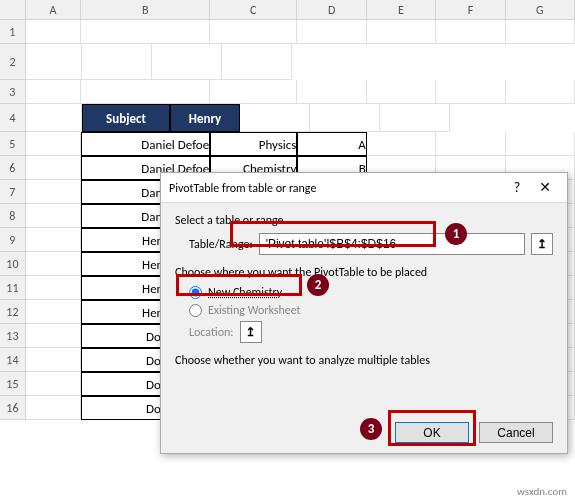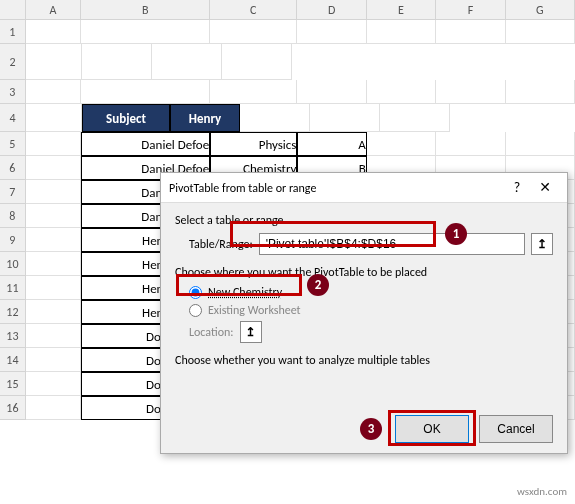--- a/index.html
+++ b/index.html
@@ -30,21 +30,21 @@
 .sect { margin-bottom: 10px; }
 .lbl { color: #000; margin-bottom: 6px; }
 .row-flex { display: flex; align-items: center; gap: 6px; margin: 4px 0; }
 .indent { margin-left: 14px; }
 .txtbox { flex: 1; height: 22px; border: 1px solid #888; background: #fff; padding: 0 6px; font-size: 12px; }
 .range-btn { width: 22px; height: 22px; border: 1px solid #888; background: #fff; text-align: center; line-height: 20px; cursor: pointer; font-weight: bold; }
 .radio { width: 13px; height: 13px; }
 .chk { width: 13px; height: 13px; }
 .disabled { color: #888; }
 .dlg-foot { position: absolute; bottom: 10px; right: 14px; display: flex; gap: 10px; }
-.btn { width: 74px; height: 28px; border: 1px solid #888; background: #e1e1e1; cursor: pointer; font-size: 12px; }
+.btn { width: 74px; height: 21px; border: 1px solid #888; background: #e1e1e1; cursor: pointer; font-size: 12px; }
 .btn.primary { border: 1px solid #0078d7; }
 
 
 .redbox { position: absolute; border: 3px solid #c00000; pointer-events: none; }
 .badge { position: absolute; width: 22px; height: 22px; border-radius: 50%; background: #7a0019; color: #fff; font-weight: bold; text-align: center; line-height: 22px; font-size: 13px; pointer-events: none; }
 
 .watermark { position: absolute; bottom: 6px; right: 8px; font-size: 11px; color: #888; }
 </style>
 </head>
 <body>

